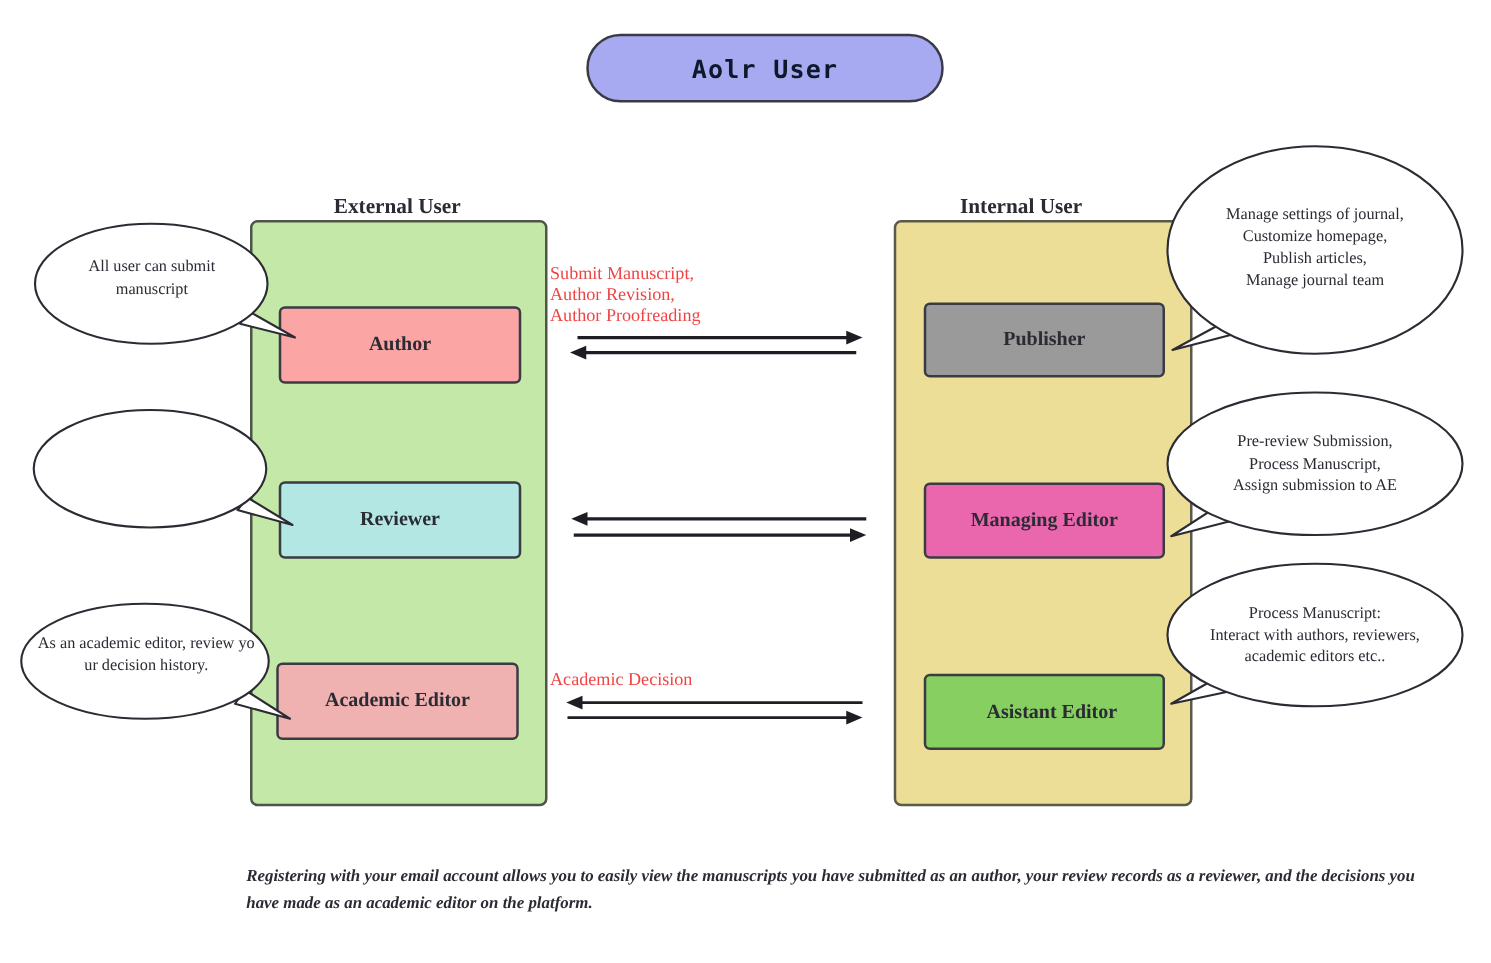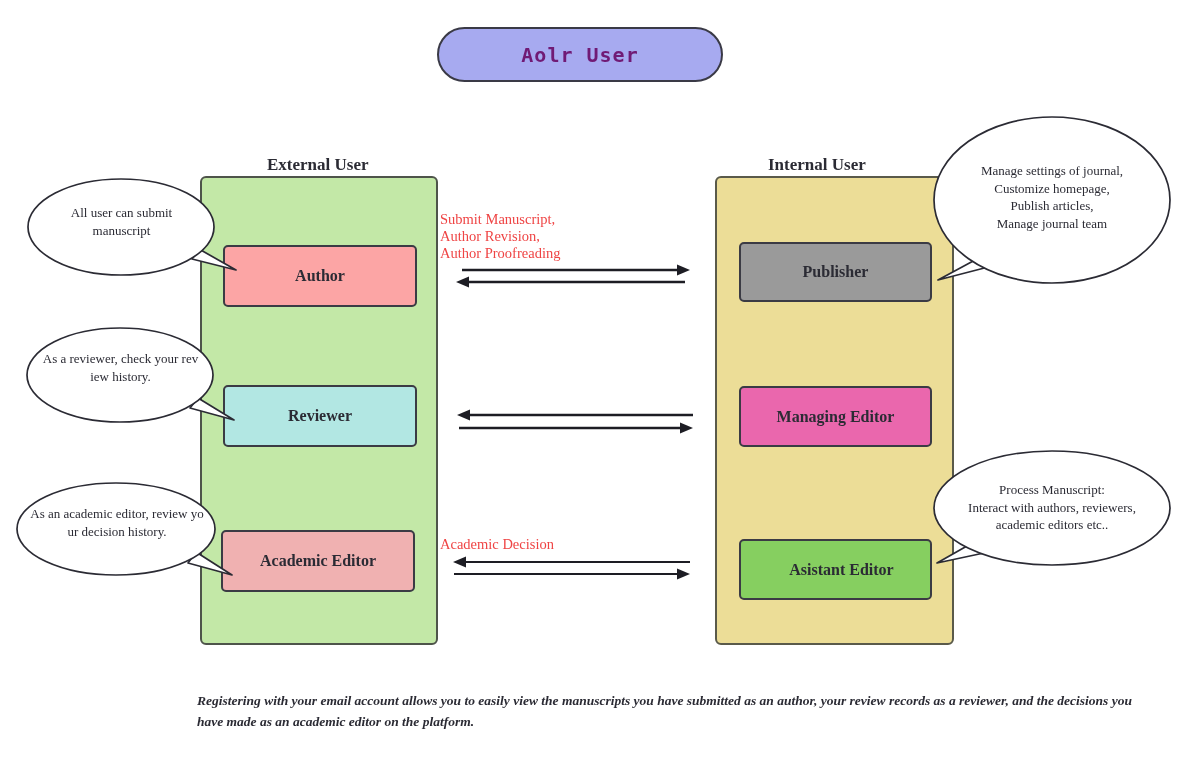--- a/index.html
+++ b/index.html
@@ -15,36 +15,36 @@
     font-family: "Liberation Serif", "DejaVu Serif", serif;
     color: #2b2b34;
   }
   .canvas {
     position: absolute;
     inset: 0;
   }
   
   .title-pill {
     position: absolute;
-    left: 437px;
+    left: 469px;
     top: 27px;
     width: 286px;
     height: 55px;
     background: #a7aaf0;
     border: 2px solid #3a3a46;
     border-radius: 28px;
     box-sizing: border-box;
     display: flex;
     align-items: center;
     justify-content: center;
     font-family: "DejaVu Sans Mono", "Liberation Mono", monospace;
     font-size: 20px;
     font-weight: bold;
     letter-spacing: 1px;
-    color: #701a75;
+    color: #0f172a;
   }
   
   .col-header {
     position: absolute;
     font-weight: bold;
     font-size: 17px;
     color: #2b2b34;
     white-space: nowrap;
   }
   #hdr-external { left: 267px; top: 155px; }
@@ -212,22 +212,20 @@
     </svg>
     <div class="bubble-text" style="left:8px; top:34px; width:175px;">All user can submit
 manuscript</div>
   </div>
 
   <div class="bubble" id="bubble-reviewer" style="left:26px; top:318px; width:220px; height:110px;">
     <svg width="220" height="110" viewBox="0 0 220 110">
       <path d="M172,80 L208,102 L164,90 Z" fill="#ffffff" stroke="#2b2b34" stroke-width="1.7" stroke-linejoin="round"></path>
       <ellipse cx="94" cy="57" rx="93" ry="47" fill="#ffffff" stroke="#2b2b34" stroke-width="1.7"></ellipse>
     </svg>
-    <div class="bubble-text" style="left:2px; top:32px; width:185px;">As a reviewer, check your rev
-iew history.</div>
   </div>
 
   <div class="bubble" id="bubble-academic-editor" style="left:16px; top:474px; width:230px; height:112px;">
     <svg width="230" height="112" viewBox="0 0 230 112">
       <path d="M180,78 L216,101 L172,89 Z" fill="#ffffff" stroke="#2b2b34" stroke-width="1.7" stroke-linejoin="round"></path>
       <ellipse cx="100" cy="55" rx="99" ry="46" fill="#ffffff" stroke="#2b2b34" stroke-width="1.7"></ellipse>
     </svg>
     <div class="bubble-text" style="left:6px; top:31px; width:190px;">As an academic editor, review yo
 ur decision history.</div>
   </div>
@@ -236,20 +234,29 @@
     <svg width="248" height="175" viewBox="0 0 248 175">
       <path d="M58,138 L8,165 L66,150 Z" fill="#ffffff" stroke="#2b2b34" stroke-width="1.7" stroke-linejoin="round"></path>
       <ellipse cx="122" cy="85" rx="118" ry="83" fill="#ffffff" stroke="#2b2b34" stroke-width="1.7"></ellipse>
     </svg>
     <div class="bubble-text" style="left:22px; top:47px; width:200px;">Manage settings of journal,
 Customize homepage,
 Publish articles,
 Manage journal team</div>
   </div>
 
+  <div class="bubble" id="bubble-managing-editor" style="left:930px; top:313px; width:248px; height:125px;">
+    <svg width="248" height="125" viewBox="0 0 248 125">
+      <path d="M44,92 L7,116 L54,104 Z" fill="#ffffff" stroke="#2b2b34" stroke-width="1.7" stroke-linejoin="round"></path>
+      <ellipse cx="122" cy="58" rx="118" ry="57" fill="#ffffff" stroke="#2b2b34" stroke-width="1.7"></ellipse>
+    </svg>
+    <div class="bubble-text" style="left:22px; top:31px; width:200px;">Pre-review Submission,
+Process Manuscript,
+Assign submission to AE</div>
+  </div>
 
   <div class="bubble" id="bubble-asistant-editor" style="left:930px; top:450px; width:248px; height:125px;">
     <svg width="248" height="125" viewBox="0 0 248 125">
       <path d="M44,92 L7,113 L54,103 Z" fill="#ffffff" stroke="#2b2b34" stroke-width="1.7" stroke-linejoin="round"></path>
       <ellipse cx="122" cy="58" rx="118" ry="57" fill="#ffffff" stroke="#2b2b34" stroke-width="1.7"></ellipse>
     </svg>
     <div class="bubble-text" style="left:22px; top:31px; width:200px;">Process Manuscript:
 Interact with authors, reviewers,
 academic editors etc..</div>
   </div>

